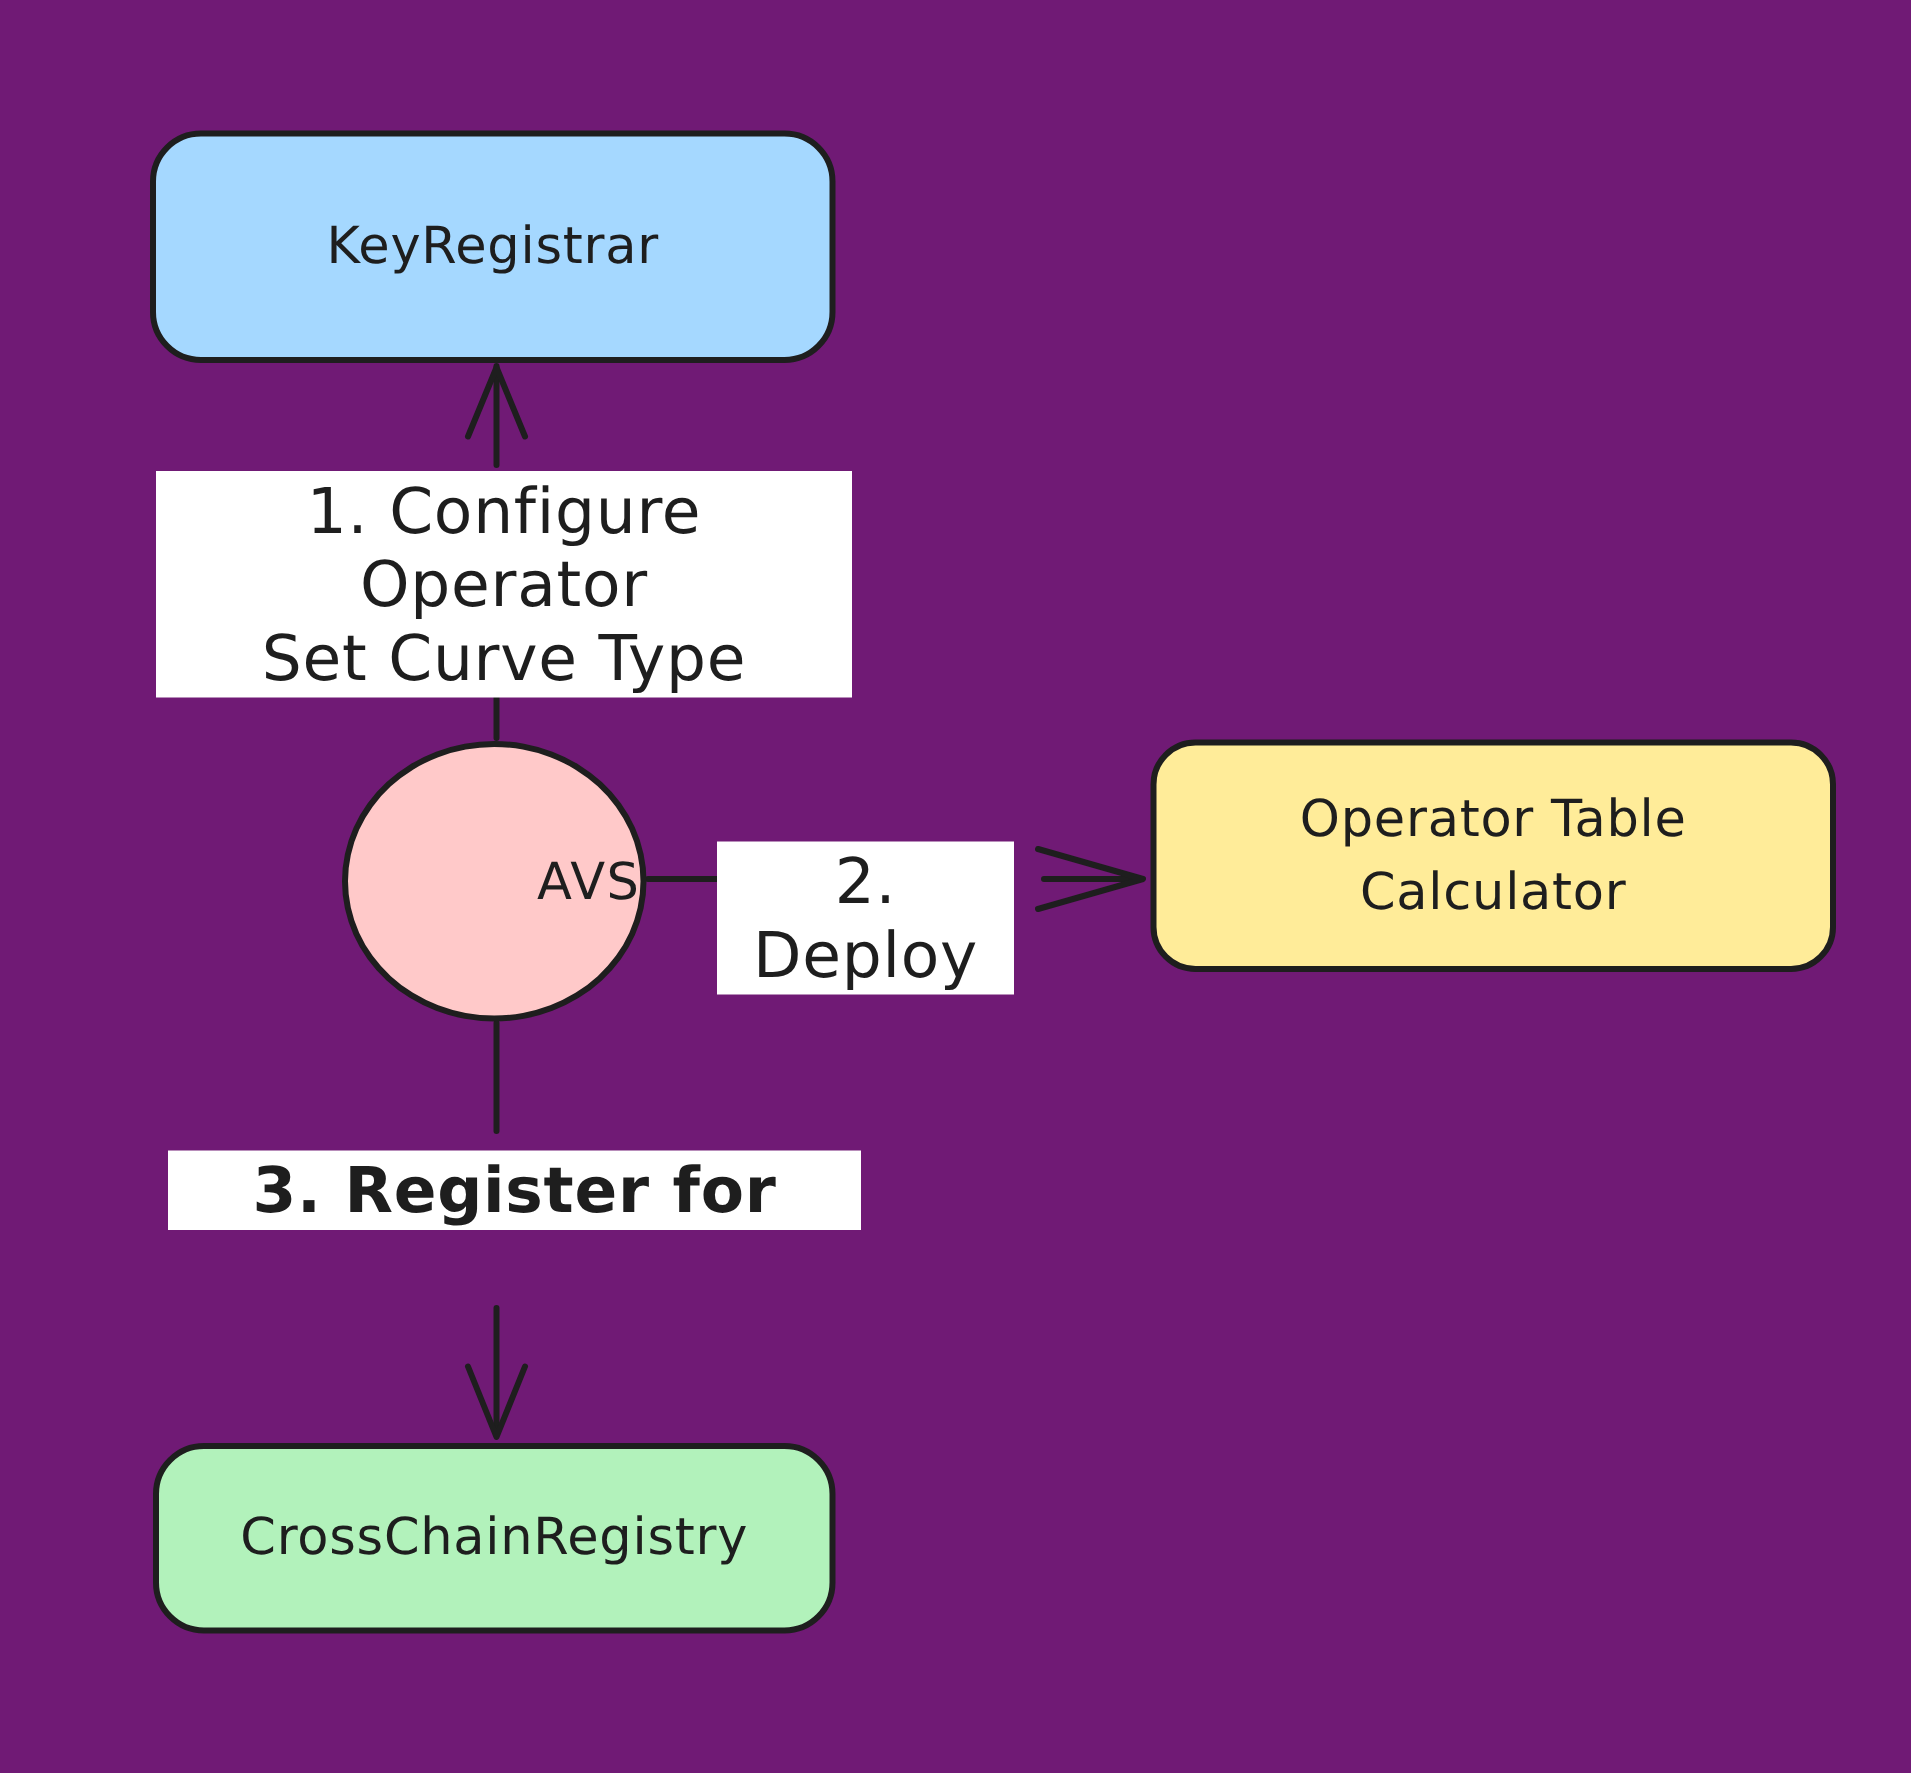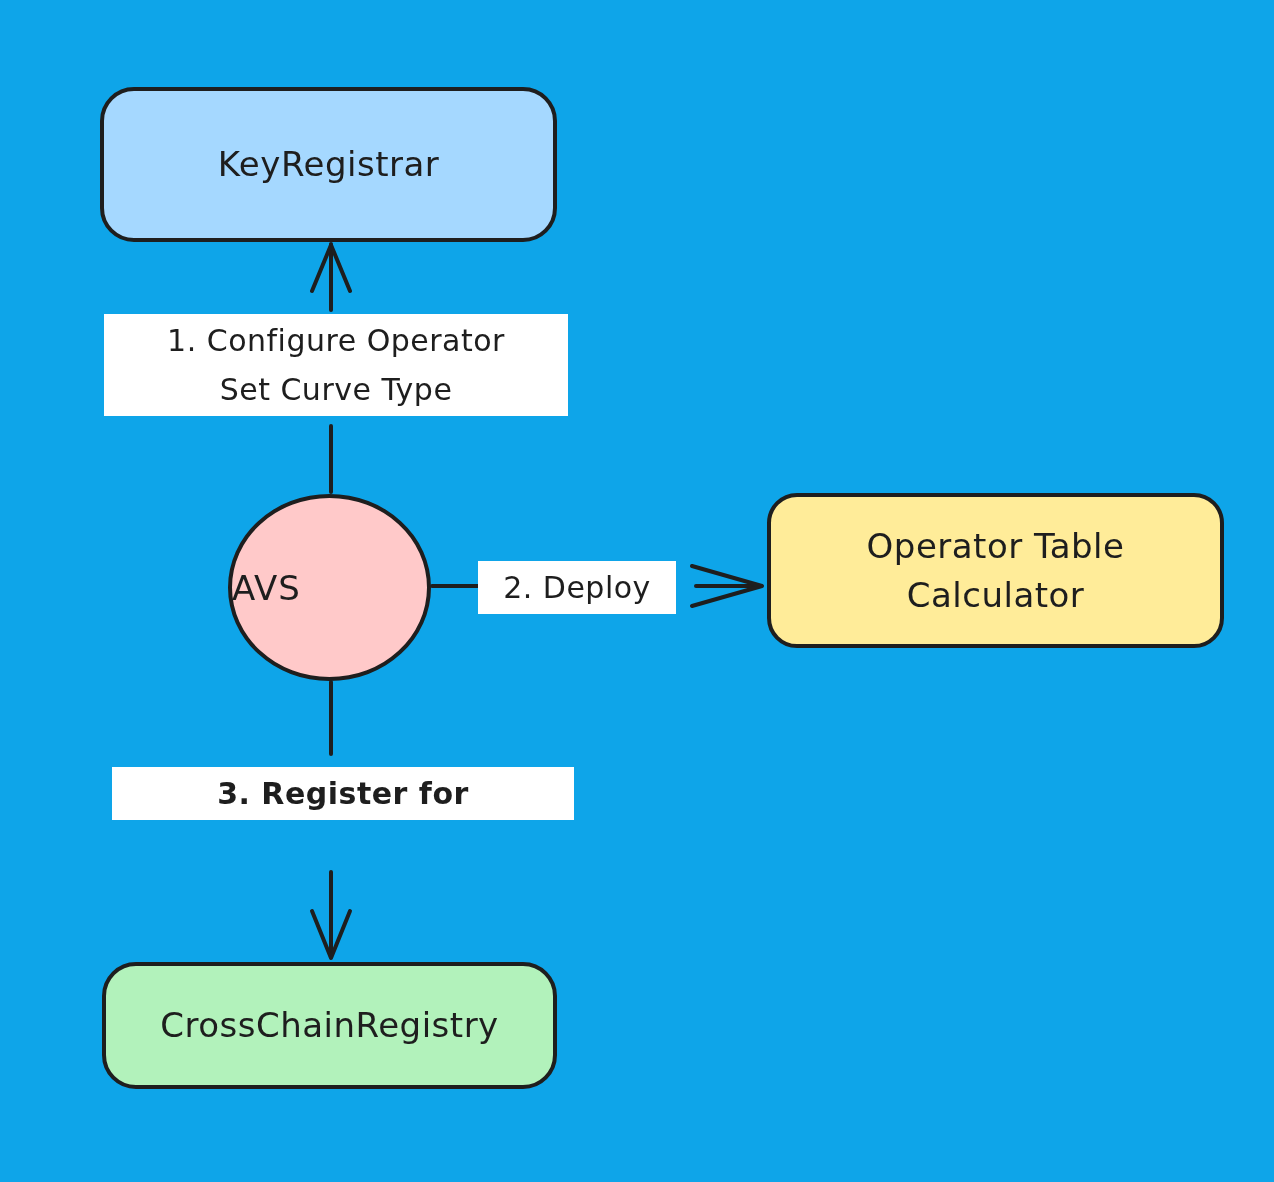--- a/index.html
+++ b/index.html
@@ -4,21 +4,21 @@
 <style>
   html, body {
     margin: 0;
     padding: 0;
     background: #ffffff;
   }
   .canvas {
     position: relative;
     width: 1274px;
     height: 1182px;
-    background: #0ea5e9;
+    background: #701a75;
     font-family: "DejaVu Sans", sans-serif;
     color: #1e1e1e;
     overflow: hidden;
   }
   .connector-layer {
     position: absolute;
     left: 0;
     top: 0;
     width: 1274px;
     height: 1182px;
@@ -37,29 +37,29 @@
     line-height: 49px;
     letter-spacing: 0.5px;
   }
   .node-ellipse {
     position: absolute;
     box-sizing: border-box;
     border: 4px solid #1e1e1e;
     border-radius: 50%;
     display: flex;
     align-items: center;
-    justify-content: flex-start;
+    justify-content: flex-end;
     font-size: 34px;
     letter-spacing: 1px;
   }
   .edge-label {
     position: absolute;
     background: #ffffff;
     text-align: center;
-    font-size: 30px;
+    font-size: 42px;
     line-height: 49px;
     letter-spacing: 0.5px;
     padding: 2px 6px;
   }
   #box-key-registrar   { left: 100px; top: 87px;  width: 457px; height: 155px; }
   #box-operator-table  { left: 767px; top: 493px; width: 457px; height: 155px; border-radius: 30px; }
   #box-crosschain      { left: 102px; top: 962px; width: 455px; height: 127px; }
   #node-avs            { left: 228px; top: 494px; width: 203px; height: 187px; }
   #label-configure     { left: 104px; top: 314px; width: 452px; }
   #label-deploy        { left: 478px; top: 561px; width: 186px; }

